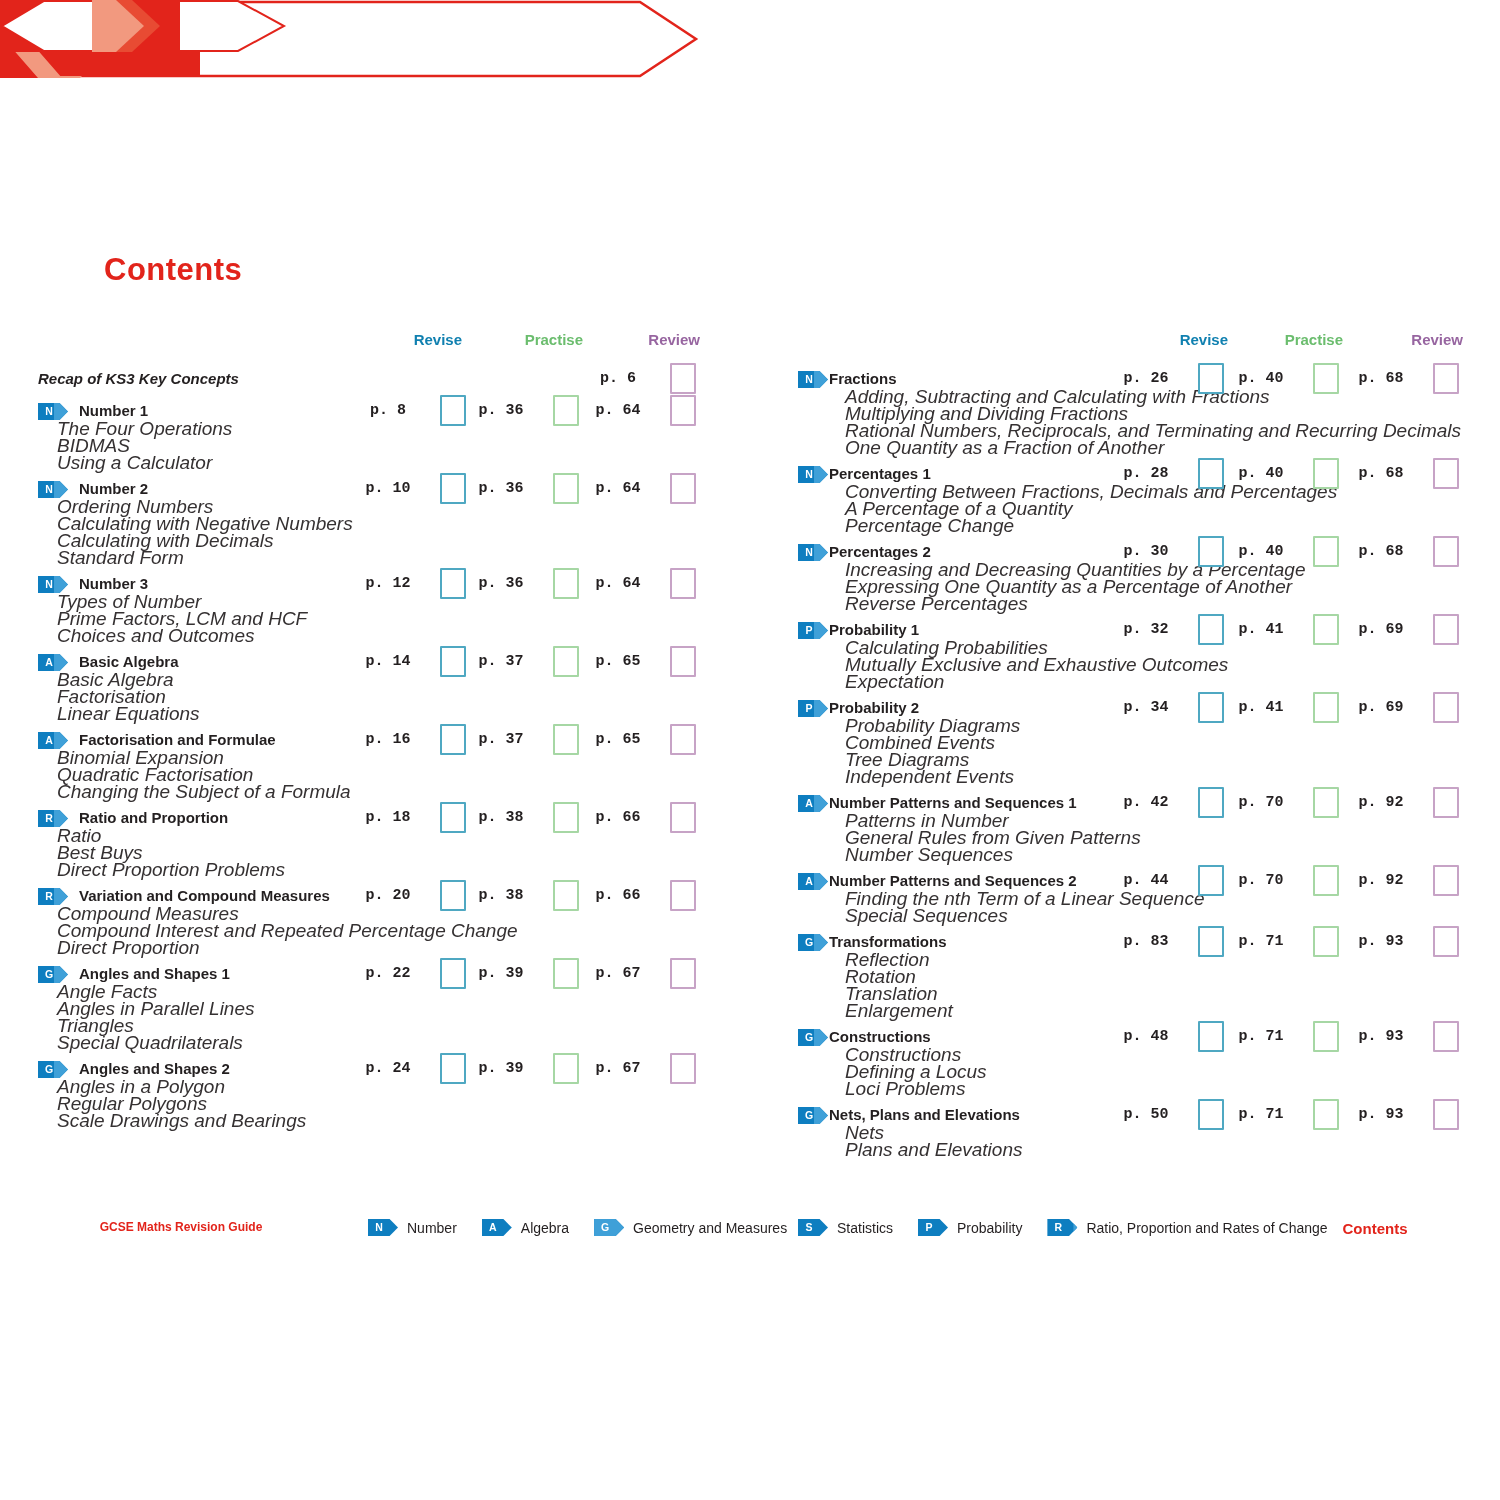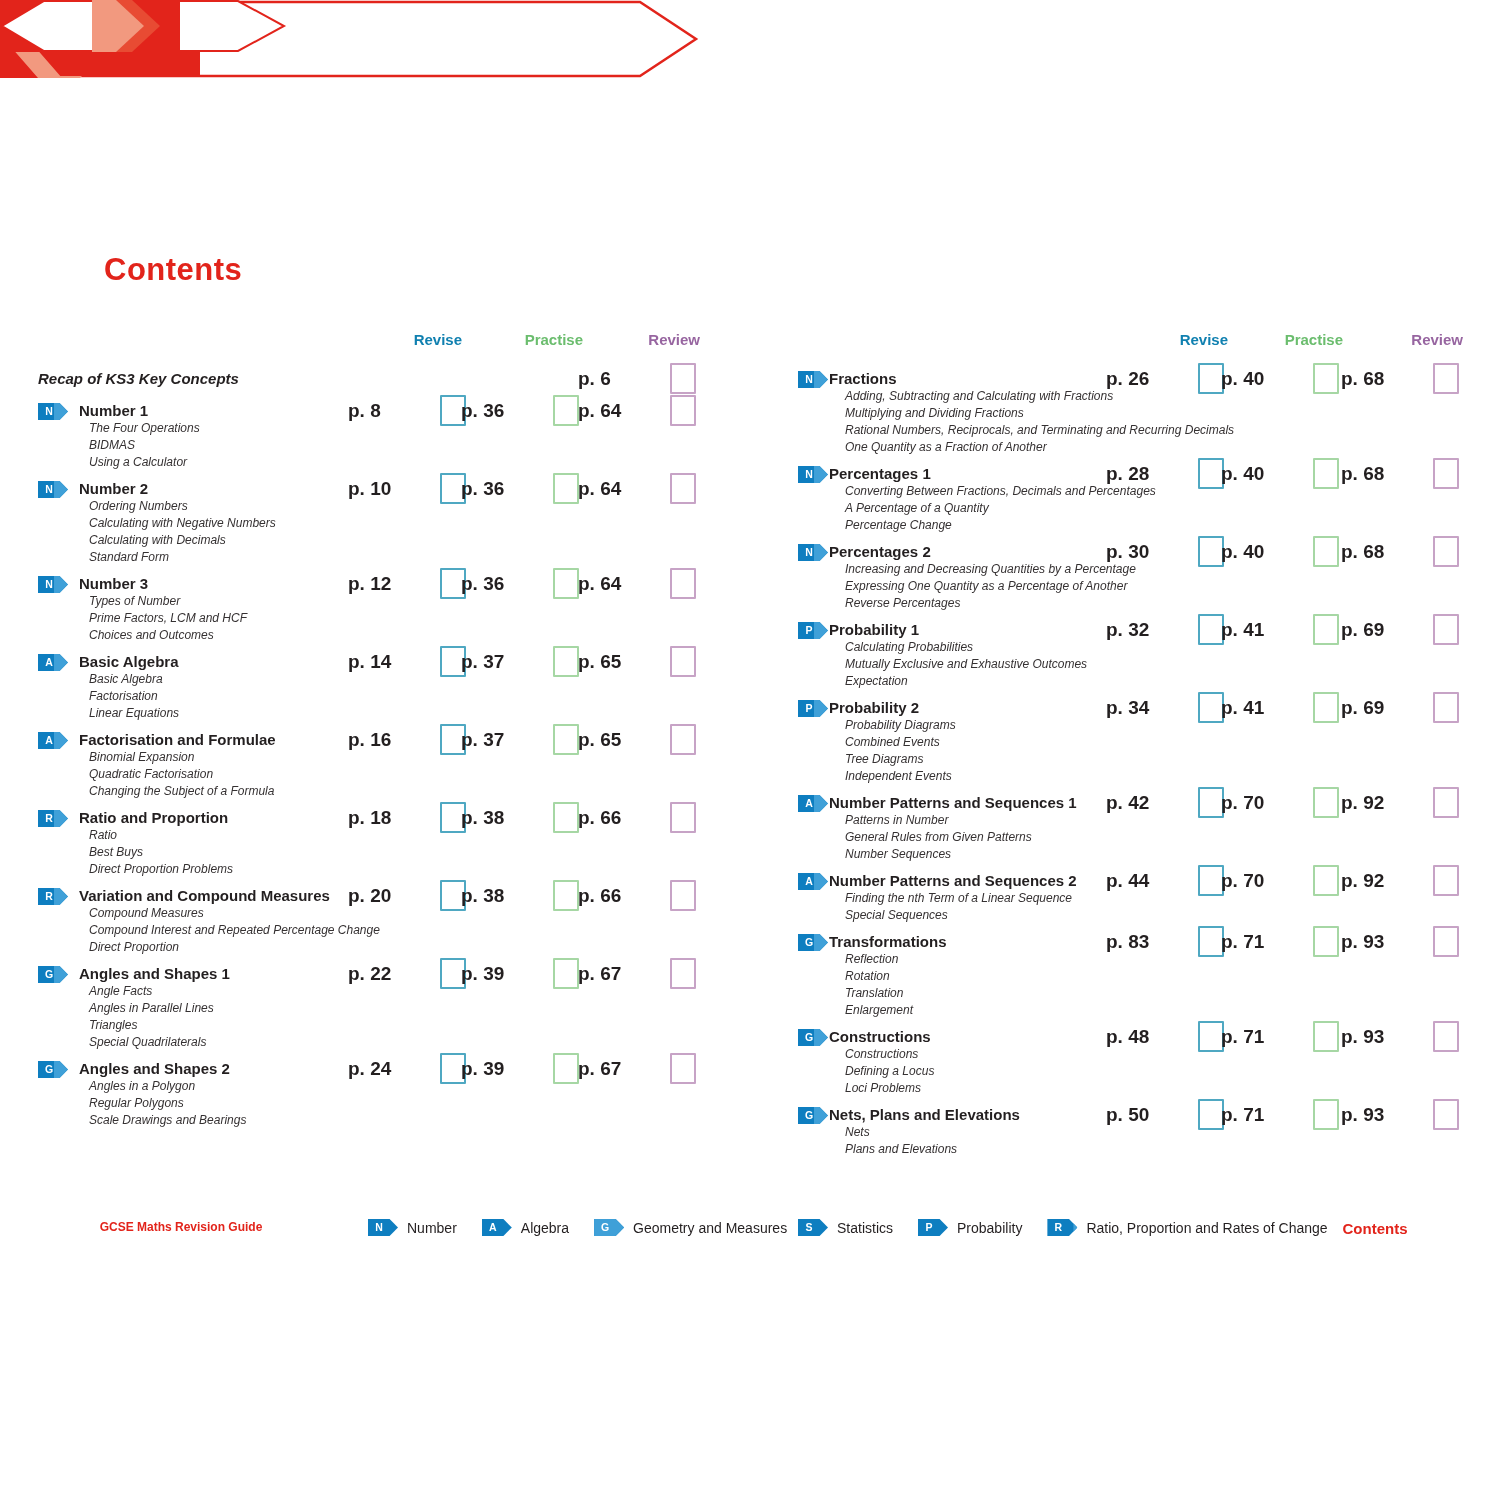--- a/index.html
+++ b/index.html
@@ -48,32 +48,32 @@
   .badge-letter { position:relative; z-index:1; display:block; width:22px; text-align:center;
            font-size:10.5px; font-weight:bold; color:#ffffff; line-height:17px; }
   .list-left  .badge { left:38px; }
   .list-right .badge { left:48px; }
 
   .title { font-size:15px; font-weight:bold; line-height:18px; color:#231f20; }
   .list-left  .title { margin-left:79px; }
   .list-right .title { margin-left:79px; }
   .list-left  .entry.recap .title { margin-left:38px; font-weight:bold;font-style:italic; }
 
-  .subs { font-style:italic; font-size:12px; line-height:17px; color:#353132; }
-  .list-left  .subs { margin-left:89px; }
+  .subs { font-style:italic; font-size:19px; line-height:17px; color:#353132; }
+  .list-left  .subs { margin-left:57px; }
   .list-right .subs { margin-left:95px; }
 
   .cell { position:absolute; top:-7px; display:flex; align-items:center; }
   .list-left  .cell-revise   { left:348px; }
   .list-left  .cell-practise { left:461px; }
   .list-left  .cell-review   { left:578px; }
   .list-right .cell-revise   { left:356px; }
   .list-right .cell-practise { left:471px; }
   .list-right .cell-review   { left:591px; }
-  .pnum { width:80px; text-align:left; font-size:19px; font-weight:bold; color:#231f20; }
+  .pnum { width:80px; text-align:center; font-size:15px; font-weight:bold; color:#231f20;font-family:Liberation Mono, monospace; }
   .checkbox { display:inline-block; width:26px; height:31px; margin-left:12px; background:#ffffff; border-radius:1px; }
   .cb-revise   { border:2px solid #4fa8c2; }
   .cb-practise { border:2px solid #a6d7a4; }
   .cb-review   { border:2px solid #c7a3c6; }
 
   
   .legend { position:absolute; top:1219px; display:flex; align-items:center; gap:25px; }
   .legend-left  { left:368px; }
   .legend-right { left:798px; }
   .legend-item { display:inline-flex; align-items:center; gap:9px; }

